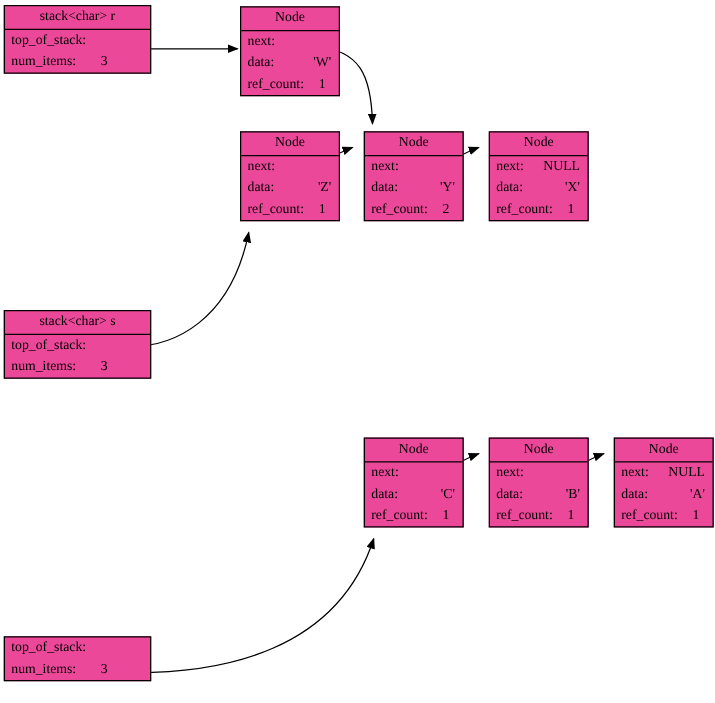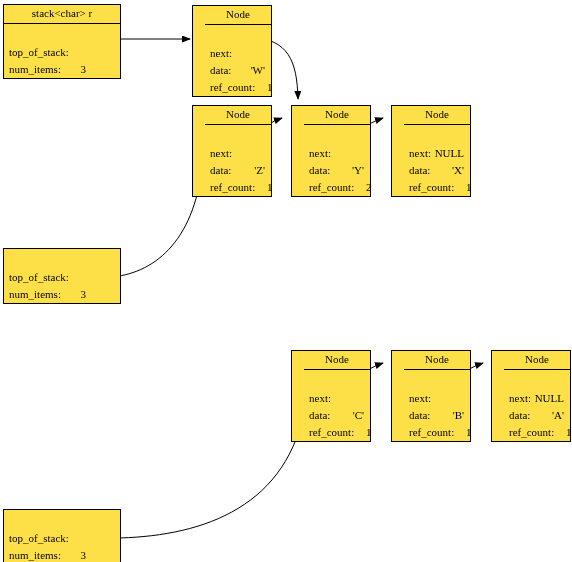--- a/index.html
+++ b/index.html
@@ -19,35 +19,34 @@
     position: absolute;
     left: 0;
     top: 0;
     width: 572px;
     height: 562px;
     pointer-events: none;
   }
   .box {
     position: absolute;
     border: 1px solid #000000;
-    background: #fde047;
+    background: #ec4899;
     box-sizing: border-box;
   }
   .box-title {
     text-align: center;
     font-size: 11px;
     line-height: 17px;
     height: 18px;
     border-bottom: 1px solid #000000;
     white-space: nowrap;
     overflow: hidden;
   }
   .box-body {
     padding: 0;
-    margin-top: 20px;
   }
   .field {
     position: relative;
     height: 17px;
     line-height: 17px;
     font-size: 11px;
     padding-left: 5px;
     white-space: nowrap;
   }
   .field .val {
@@ -56,21 +55,21 @@
     top: 0;
   }
   .node .field .val.rc {
     position: absolute;
     left: 62px;
     right: auto;
   }
   .stack .field .val {
     right: 34px;
   }
-  .node { width: 80px; padding-left: 12px; }
+  .node { width: 80px; }
   .stack { width: 118px; }
   .stack .box-title { font-size: 11px; }
 </style>
 </head>
 <body>
 
 <div id="canvas">
 
   <svg class="edges" viewBox="0 0 572 562">
     <defs>
@@ -176,20 +175,21 @@
         <span class="val">'X'</span>
       </div>
       <div class="field">
         <span>ref_count:</span>
         <span class="val rc">1</span>
       </div>
     </div>
   </div>
 
   <div class="box stack" style="left:3px; top:248px;">
+    <div class="box-title">stack&lt;char&gt; s</div>
     <div class="box-body">
       <div class="field">
         <span>top_of_stack:</span>
         <span class="val"></span>
       </div>
       <div class="field">
         <span>num_items:</span>
         <span class="val">3</span>
       </div>
     </div>

